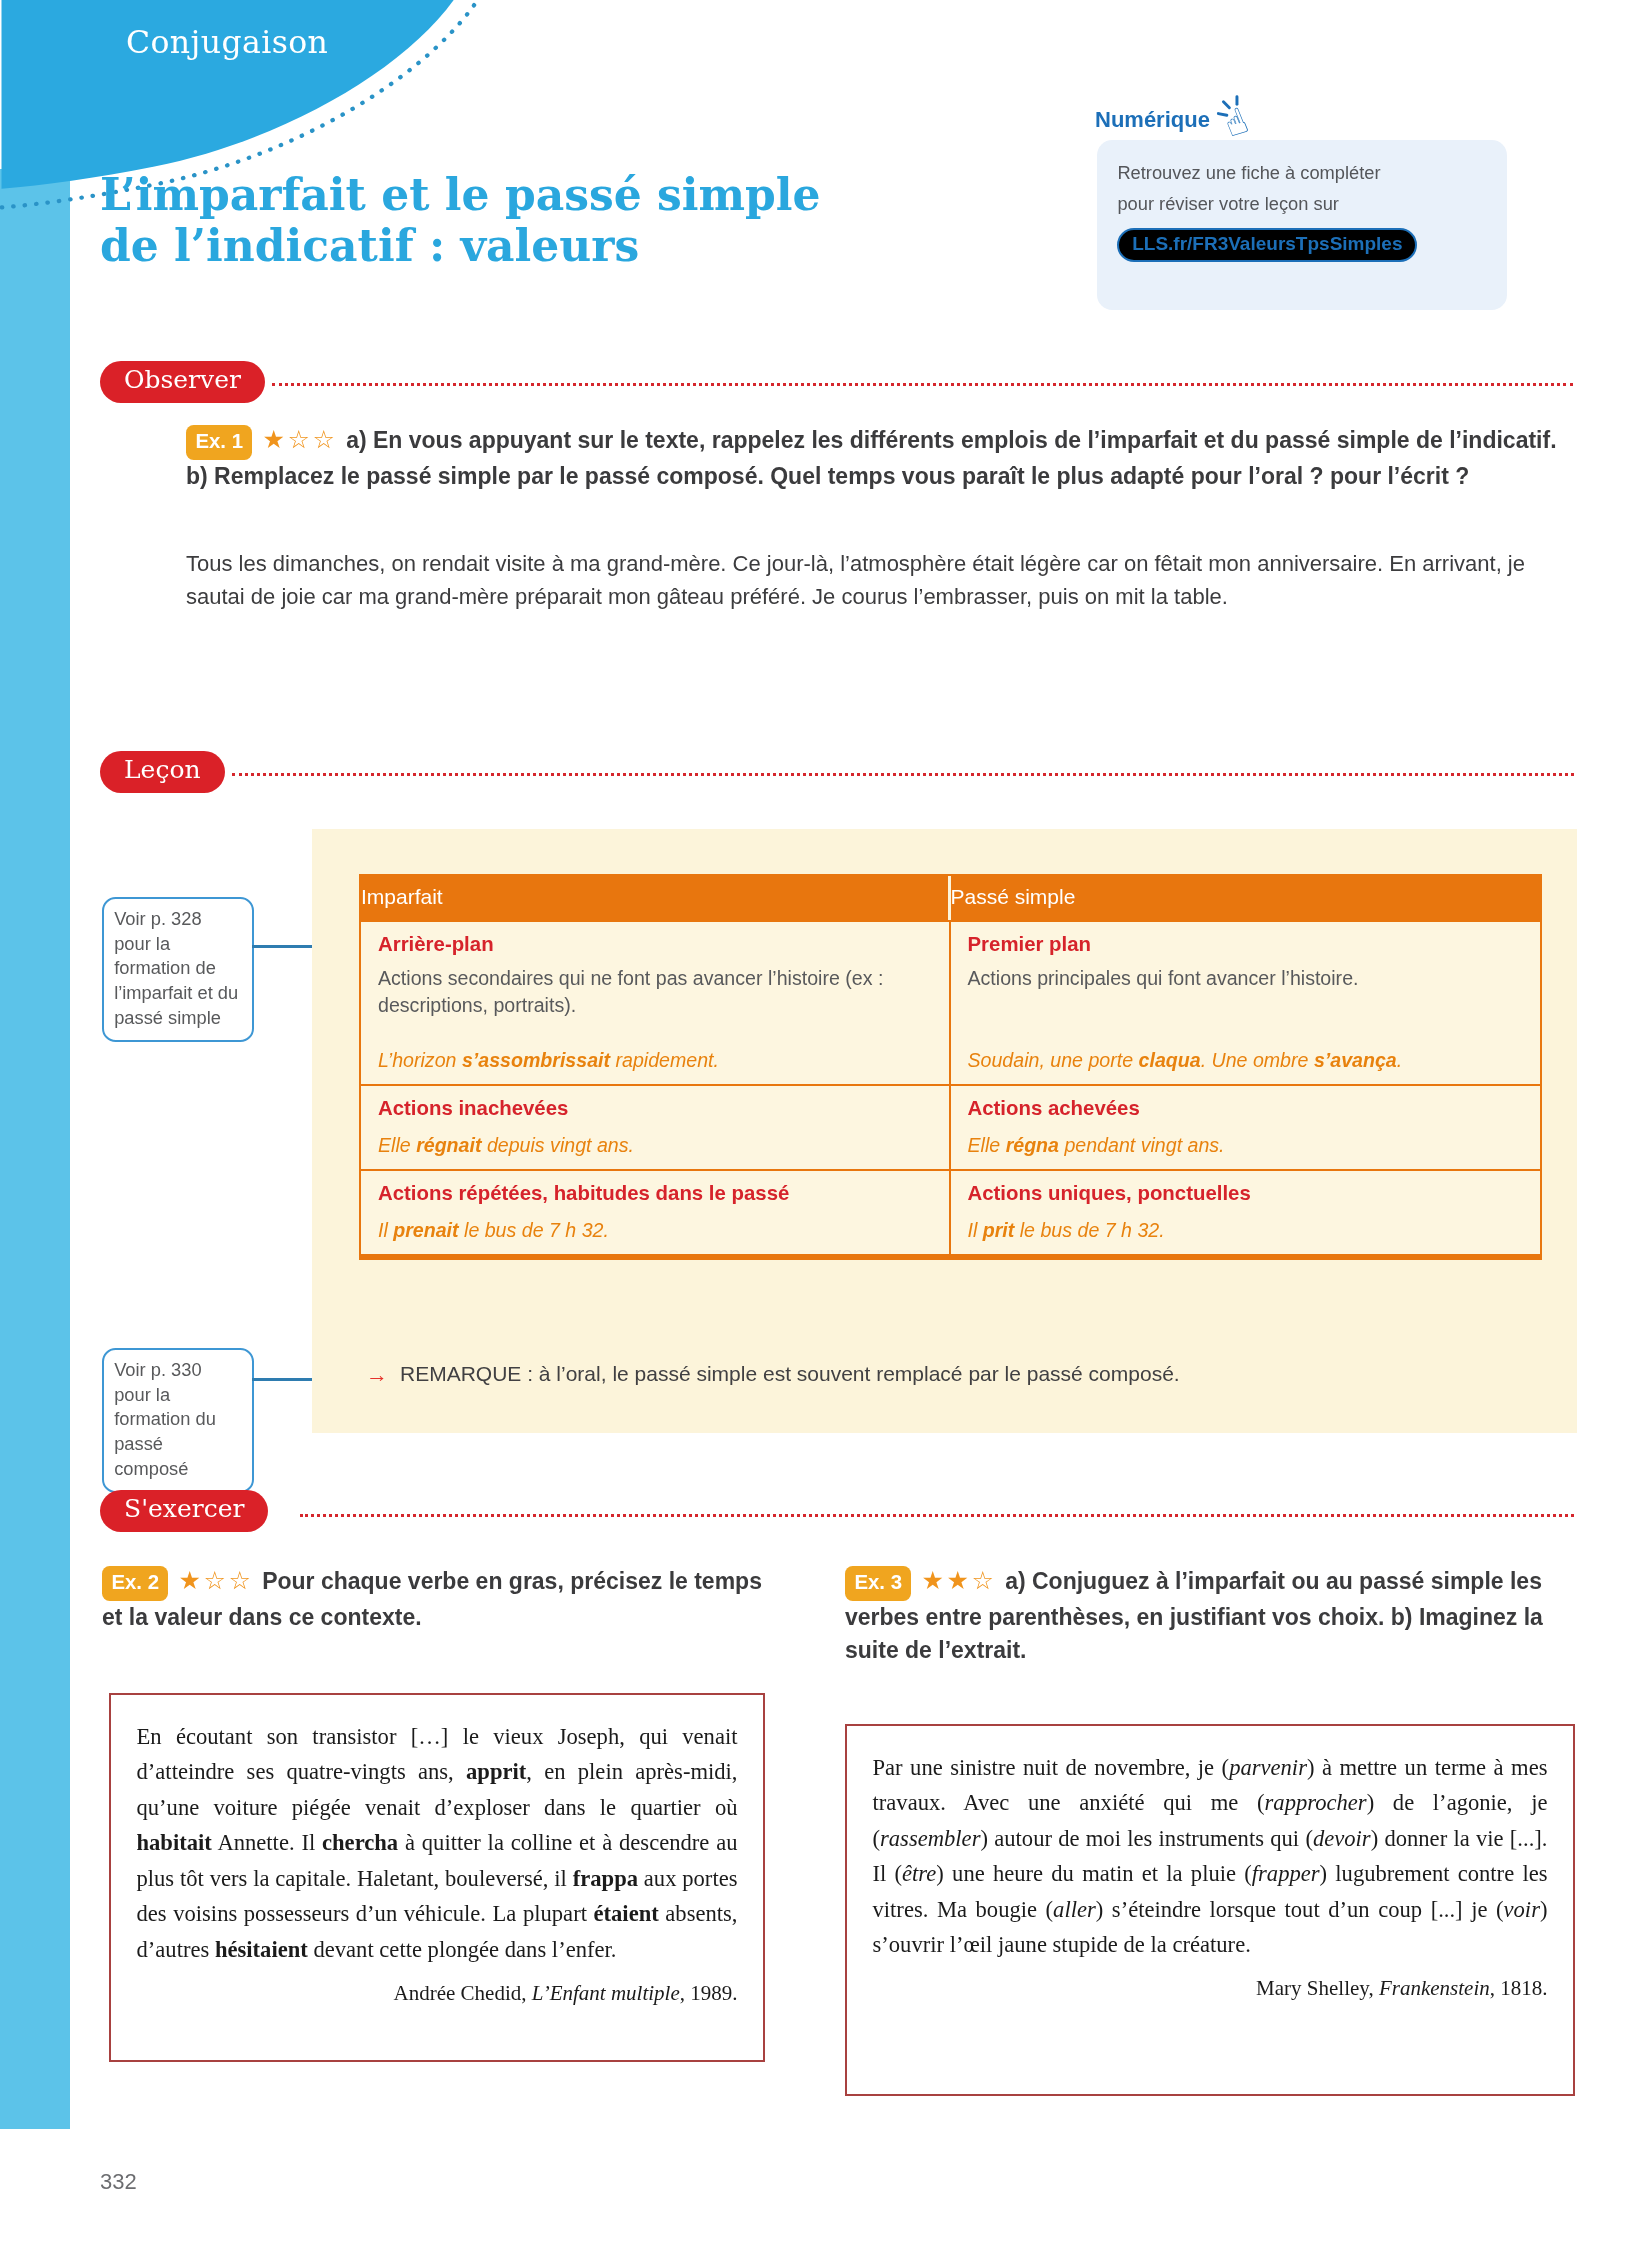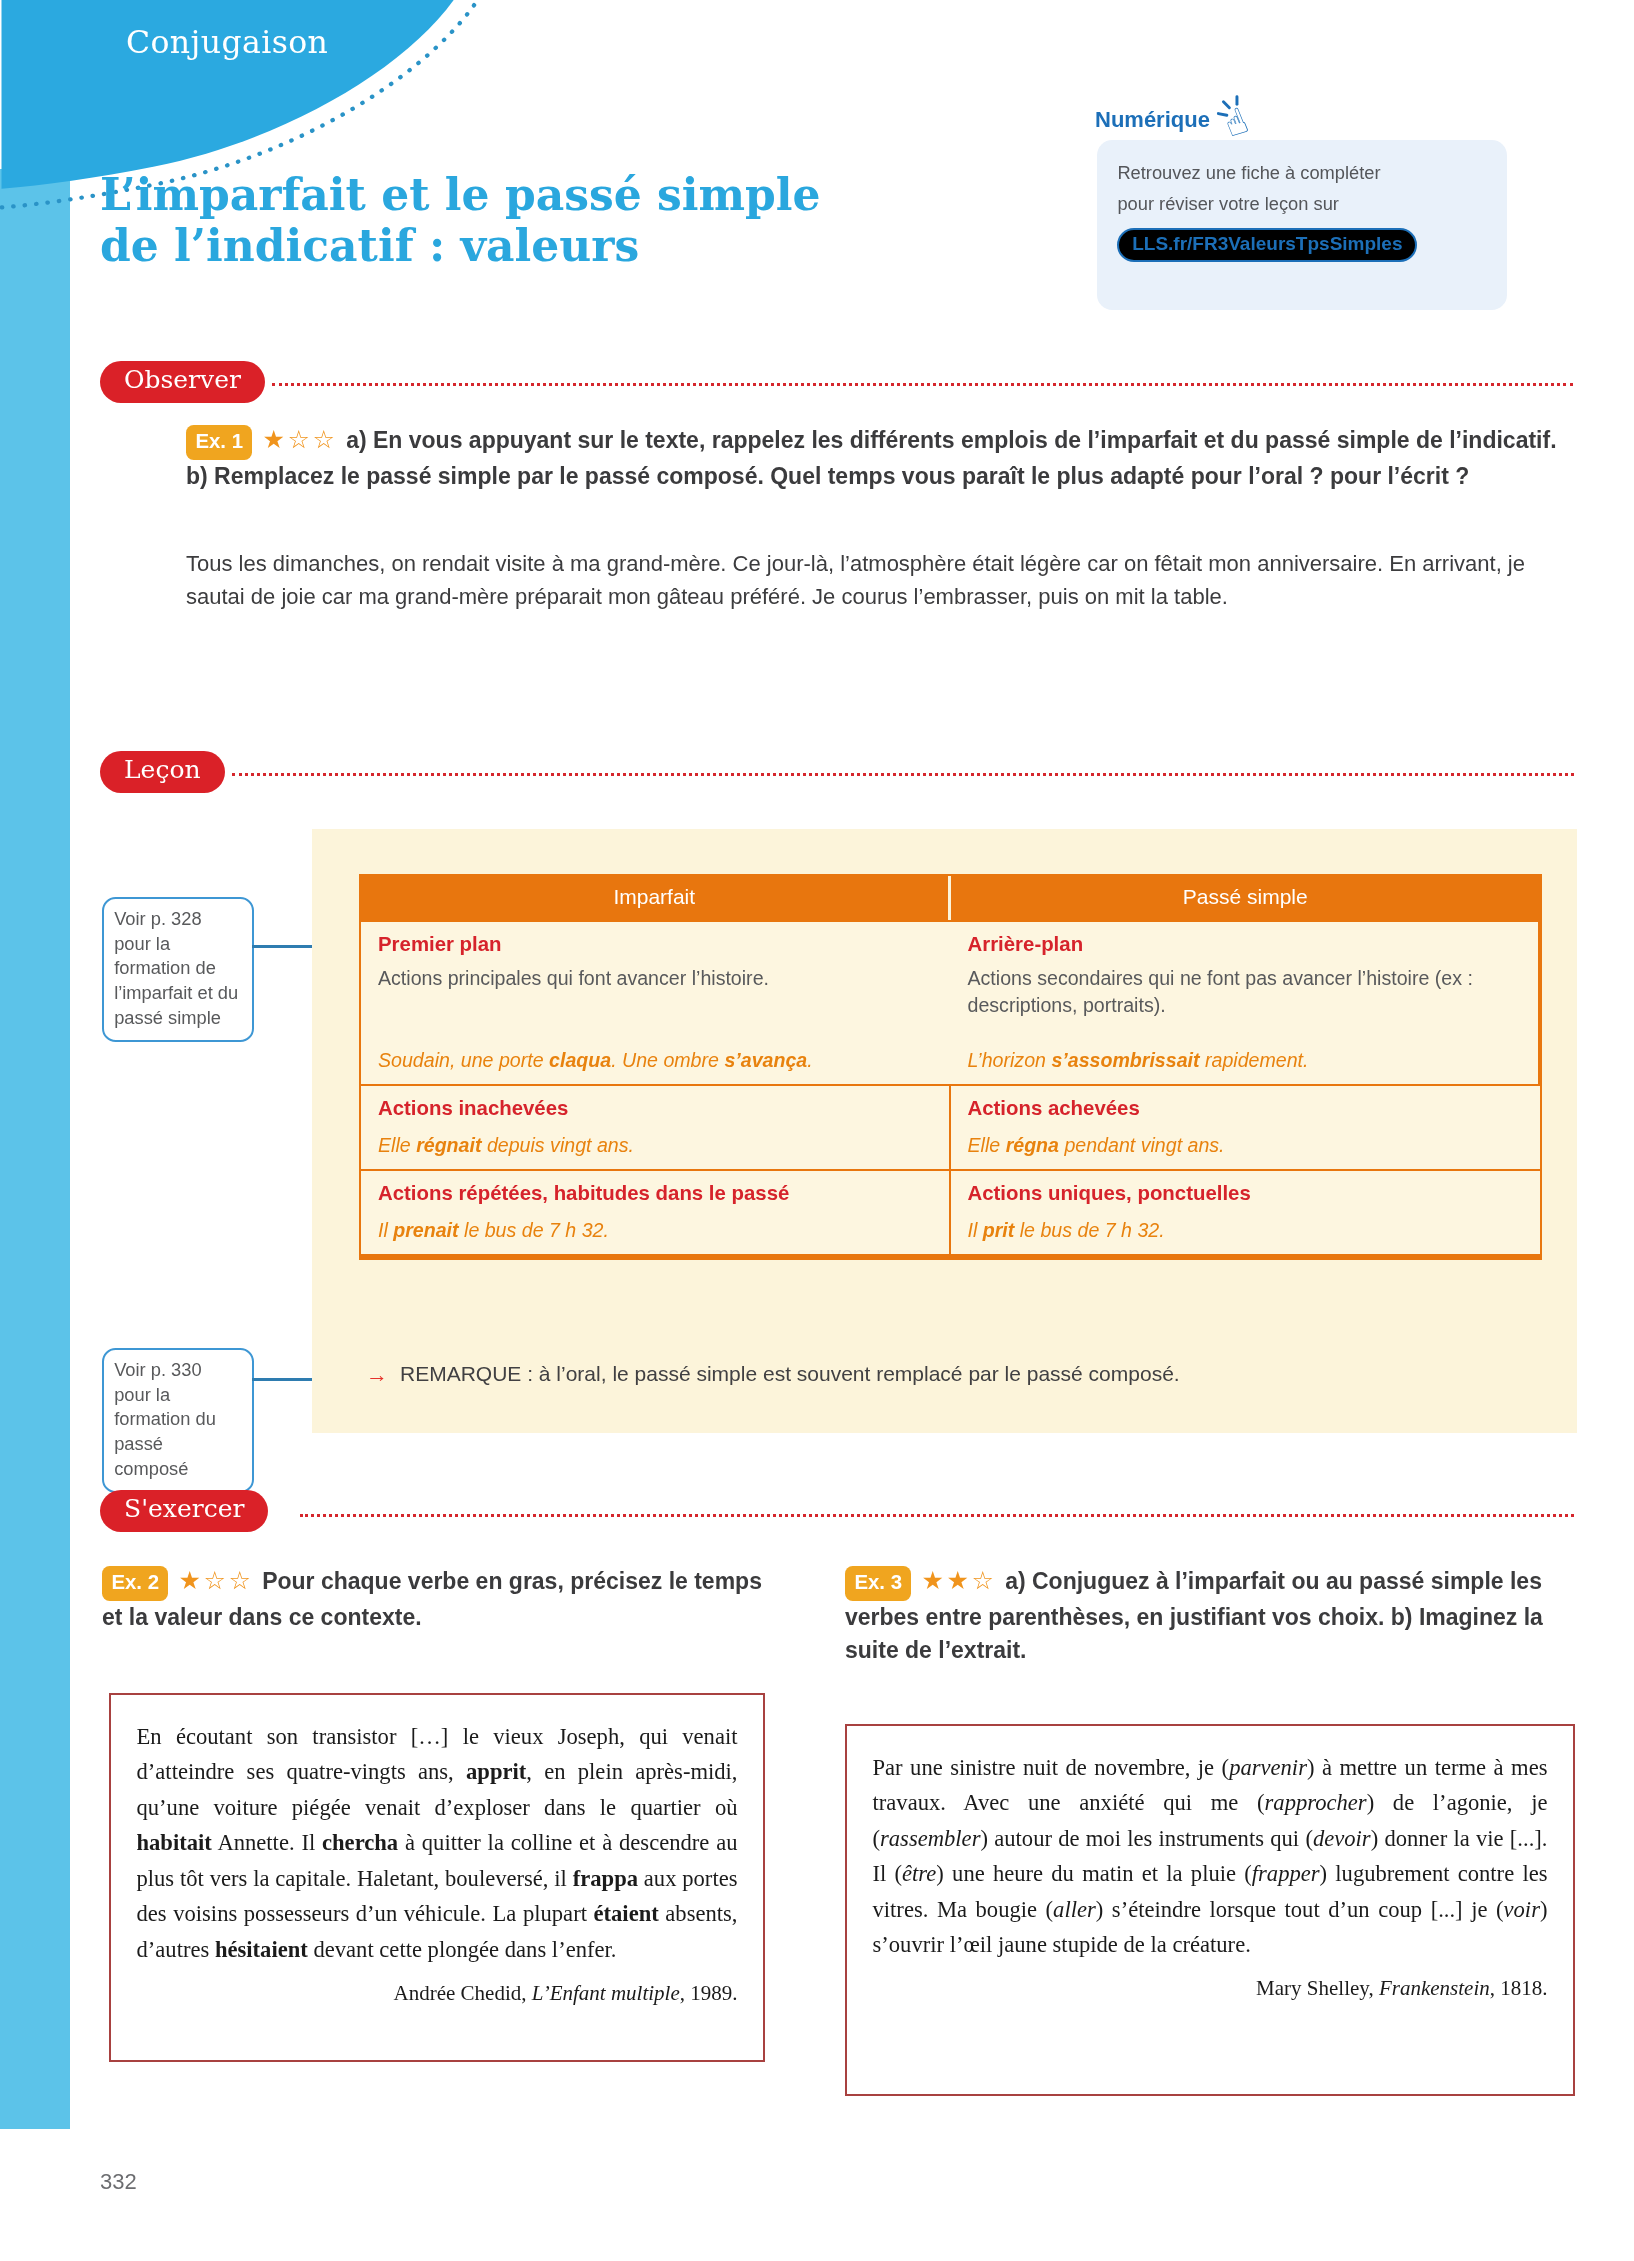--- a/index.html
+++ b/index.html
@@ -43,21 +43,21 @@
     font-family:"DejaVu Sans", sans-serif; font-weight:normal; }
 
   .observer-text { position:absolute; left:186px; top:547px; width:1391px;
     font-size:22px; font-weight:400; color:#3c3c3e; line-height:1.5; }
 
   
   .cream-panel { position:absolute; left:312px; top:829px; width:1265px; height:604px; background:#fcf4da; }
   .lesson-table { position:absolute; left:359px; top:874px; width:1183px;
     border:2.6px solid #e8760e; border-bottom-width:6px; }
   .lt-header { display:grid; grid-template-columns:1fr 1fr; }
-  .lt-header .hcell { background:#e8760e; color:#ffffff; font-size:21px; text-align:center;
+  .lt-header .hcell { background:#e8760e; color:#ffffff; font-size:21px; 
     padding:9.4px 0 11px; }
   .lt-header .hcell:first-child { border-right:3.4px solid #fcf4da; }
   .lt-row { display:grid; grid-template-columns:1fr 1fr; border-top:2.6px solid #e8760e; }
   .lt-row:first-of-type { border-top:none; }
   .cell { background:#fdf6e0; padding:11px 17px 12.8px; display:flex; flex-direction:column; }
   .cell.left { border-right:2.6px solid #e8760e; }
   .row-1 .cell { min-height:162px; }
   .row-s .cell { min-height:83px; }
   .cell .c-title { color:#d6232b; font-size:20.4px; font-weight:bold; }
   .cell .c-body { color:#58595b; font-size:19.6px; line-height:1.4; margin-top:8.5px; }
@@ -131,30 +131,30 @@
 
   <div class="cream-panel"></div>
 
   <div class="lesson-table">
     <div class="lt-header">
       <div class="hcell">Imparfait</div>
       <div class="hcell">Passé simple</div>
     </div>
 
     <div class="lt-row row-1">
+      <div class="cell left">
+        <div class="c-title">Arrière-plan</div>
+        <div class="c-body">Actions secondaires qui ne font pas avancer l’histoire (ex : descriptions, portraits).</div>
+        <div class="c-example">L’horizon <b>s’assombrissait</b> rapidement.</div>
+      </div>
       <div class="cell">
         <div class="c-title">Premier plan</div>
         <div class="c-body">Actions principales qui font avancer l’histoire.</div>
         <div class="c-example">Soudain, une porte <b>claqua</b>. Une ombre <b>s’avança</b>.</div>
       </div>
-      <div class="cell left">
-        <div class="c-title">Arrière-plan</div>
-        <div class="c-body">Actions secondaires qui ne font pas avancer l’histoire (ex : descriptions, portraits).</div>
-        <div class="c-example">L’horizon <b>s’assombrissait</b> rapidement.</div>
-      </div>
     </div>
 
     <div class="lt-row row-s">
       <div class="cell left">
         <div class="c-title">Actions inachevées</div>
         <div class="c-example">Elle <b>régnait</b> depuis vingt ans.</div>
       </div>
       <div class="cell">
         <div class="c-title">Actions achevées</div>
         <div class="c-example">Elle <b>régna</b> pendant vingt ans.</div>

